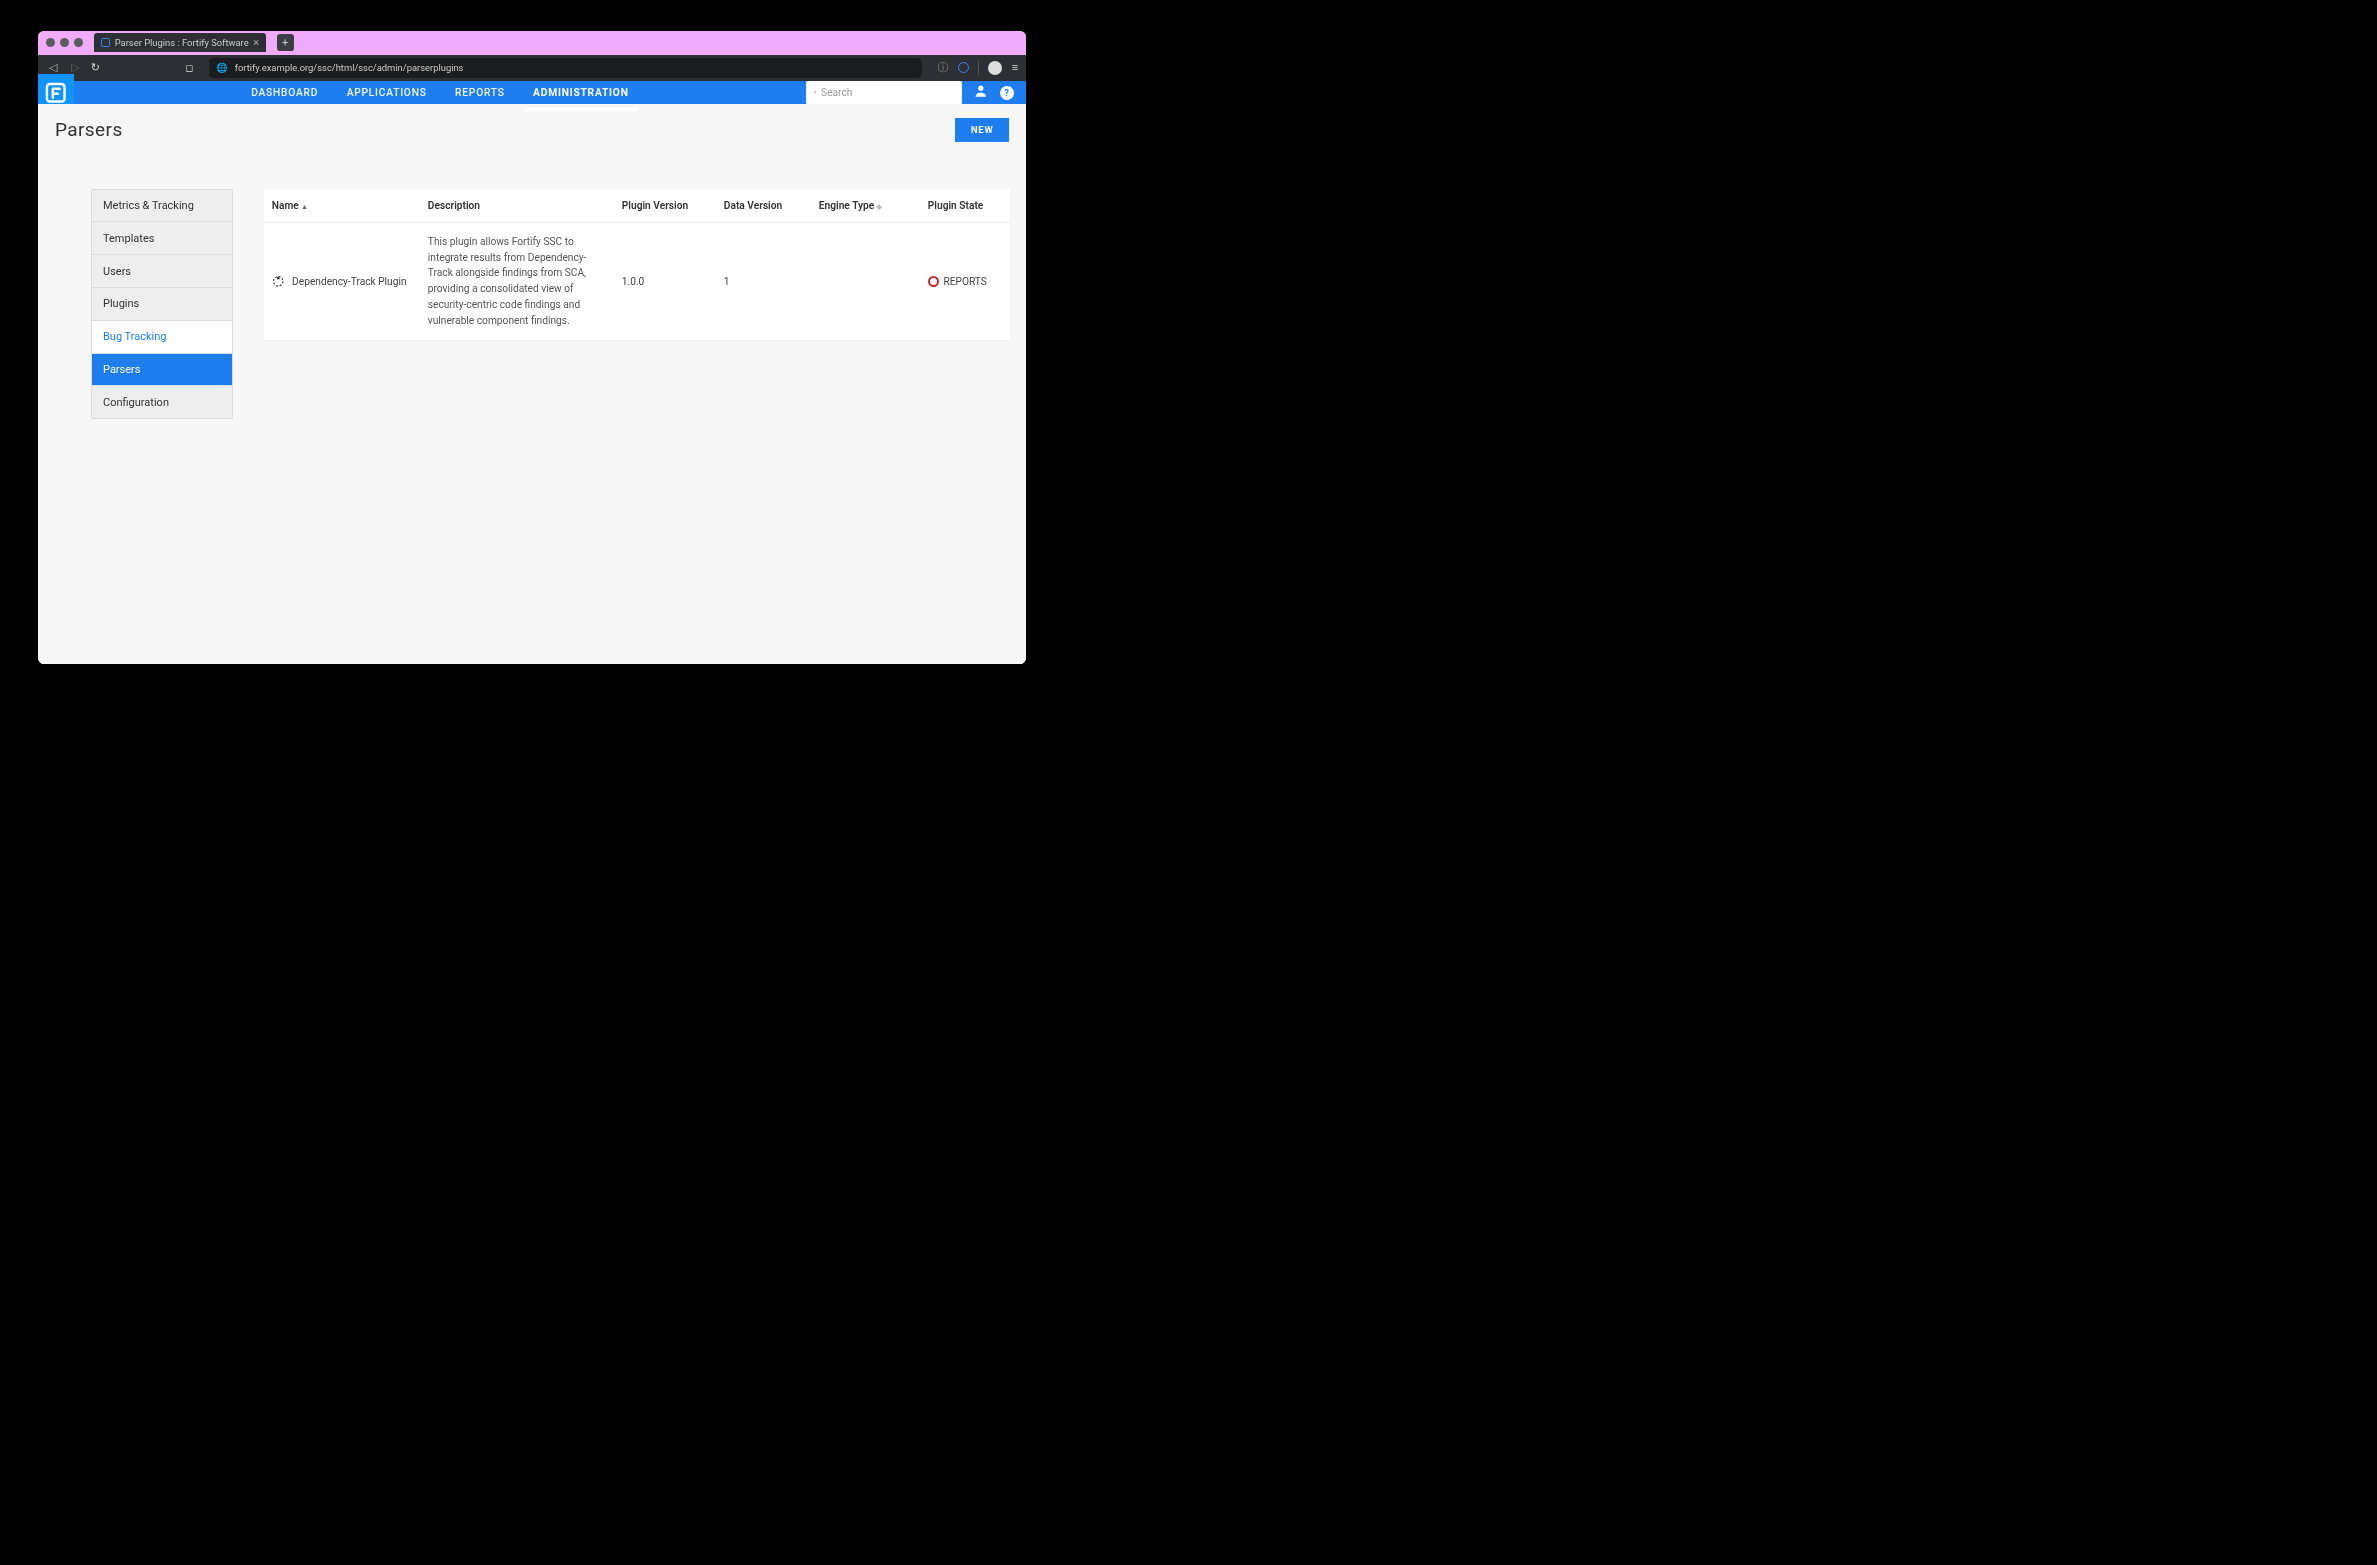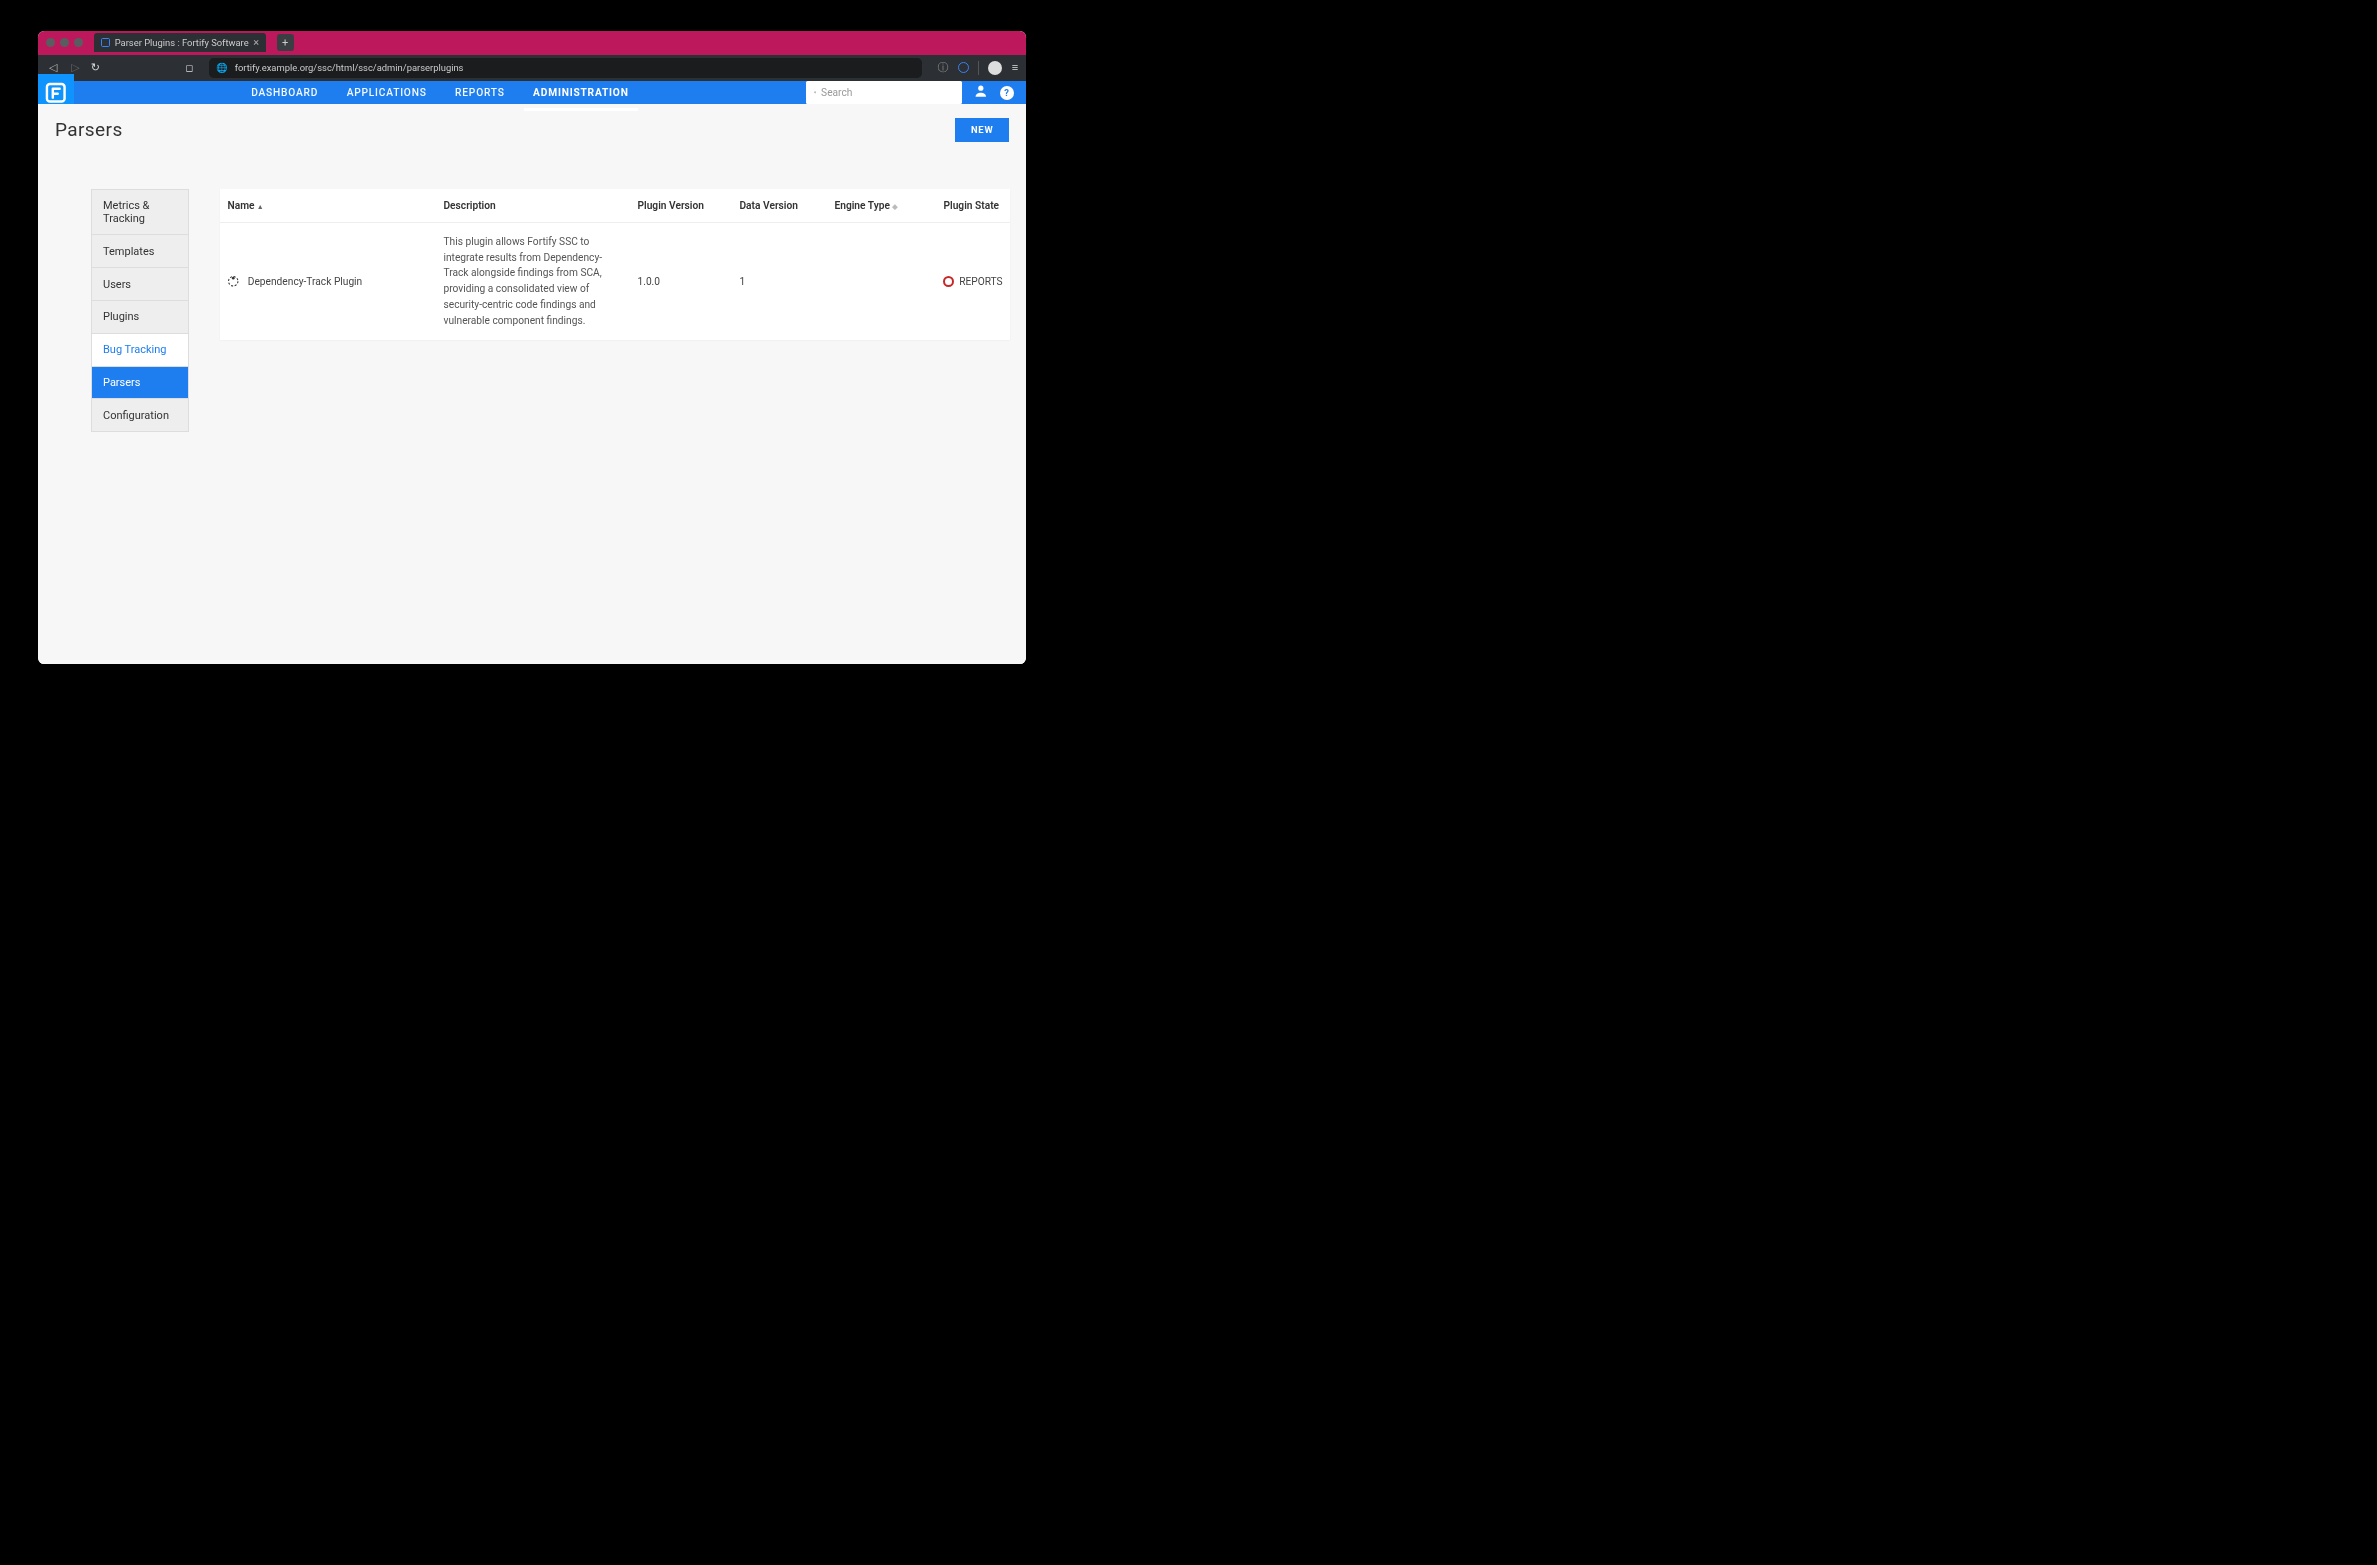--- a/index.html
+++ b/index.html
@@ -1,18 +1,18 @@
 <!DOCTYPE html>
 <html style="font-size:12.5px"><head>
 <meta charset="utf-8">
 <style>
 * { margin:0; padding:0; box-sizing:border-box; font-family:-apple-system,BlinkMacSystemFont,"Segoe UI",Roboto,sans-serif; }
 body { background:#000; width:1064px; height:702px; position:relative; }
 .window { position:absolute; top:31px; left:38px; right:38px; bottom:38px; background:#f7f7f7; border-radius:6.3px; overflow:hidden; box-shadow:0 15.6px 47px rgba(0,0,0,.5); display:flex; flex-direction:column; }
-.titlebar { height:23.5px; background:#be185d; display:flex; align-items:center; padding:0 7.8px; gap:6.3px; }
+.titlebar { height:23.5px; background:#f0abfc; display:flex; align-items:center; padding:0 7.8px; gap:6.3px; }
 .traffic { display:flex; gap:4.7px; margin-right:4.7px; }
 .traffic span { width:9.4px; height:9.4px; border-radius:50%; background:#5a5d60; }
 .tab { display:flex; align-items:center; gap:4.7px; background:#2c2f33; color:#ccc; font-size:9.4px; padding:3.1px 6.3px; border-radius:3.1px 3.1px 0 0; }
 .tab-icon { width:9.4px; height:9.4px; border:1.6px solid #3b82f6; border-radius:1.6px; }
 .tab-close { color:#aaa; font-size:11px; cursor:pointer; }
 .newtab { width:17px; height:17px; background:#3a3d41; border-radius:3.1px; display:flex; align-items:center; justify-content:center; color:#ccc; font-size:11px; margin-left:4.7px; cursor:pointer; }
 .toolbar { height:26.6px; background:#2c2f33; display:flex; align-items:center; padding:0 7.8px; gap:7.8px; }
 .nav-arrow { color:#bbb; font-size:11px; cursor:pointer; padding:1.6px 3.1px; }
 .nav-arrow.dim { color:#666; }
 .reload { color:#ddd; font-size:11px; cursor:pointer; }
@@ -47,21 +47,21 @@
 .body { display:flex; gap:31px; padding:47px 15.6px 15.6px 11px; align-items:flex-start; }
 .sidebar { width:142px; background:#eee; border:0.8px solid #ddd;margin-left:42px; }
 .sidebar .item { padding:9.4px 11px; font-size:11px; color:#333; border-bottom:0.8px solid #ddd; cursor:pointer; }
 .sidebar .item:last-child { border-bottom:none; }
 .sidebar .item.sub { background:#fff; color:#1e7ef0; }
 .sidebar .item.active { background:#1e7ef0; color:#fff; }
 .table { flex:1; background:#fff; box-shadow:0 0.8px 1.6px rgba(0,0,0,.05); }
 .thead { display:flex; padding:11px 7.8px; border-bottom:0.8px solid #eee; }
 .th { font-size:10.2px; color:#333; font-weight:600; }
 .sort-caret { font-size:7px; margin-left:2.3px; color:#666; }
-.col-name { width:216px; }
+.col-name { width:156px; }
 .col-desc { width:194px; }
 .col-ver { width:102px; }
 .col-data { width:95px; }
 .col-eng { width:109px; }
 .col-state { flex:1; }
 .trow { display:flex; padding:11px 7.8px; align-items:center; }
 .td { font-size:10.2px; color:#444; }
 .name-cell { display:flex; align-items:center; gap:7.8px; }
 .dt-icon { width:12.5px; height:12.5px; }
 .desc-cell { line-height:1.55; color:#555; padding-right:15.6px; }

